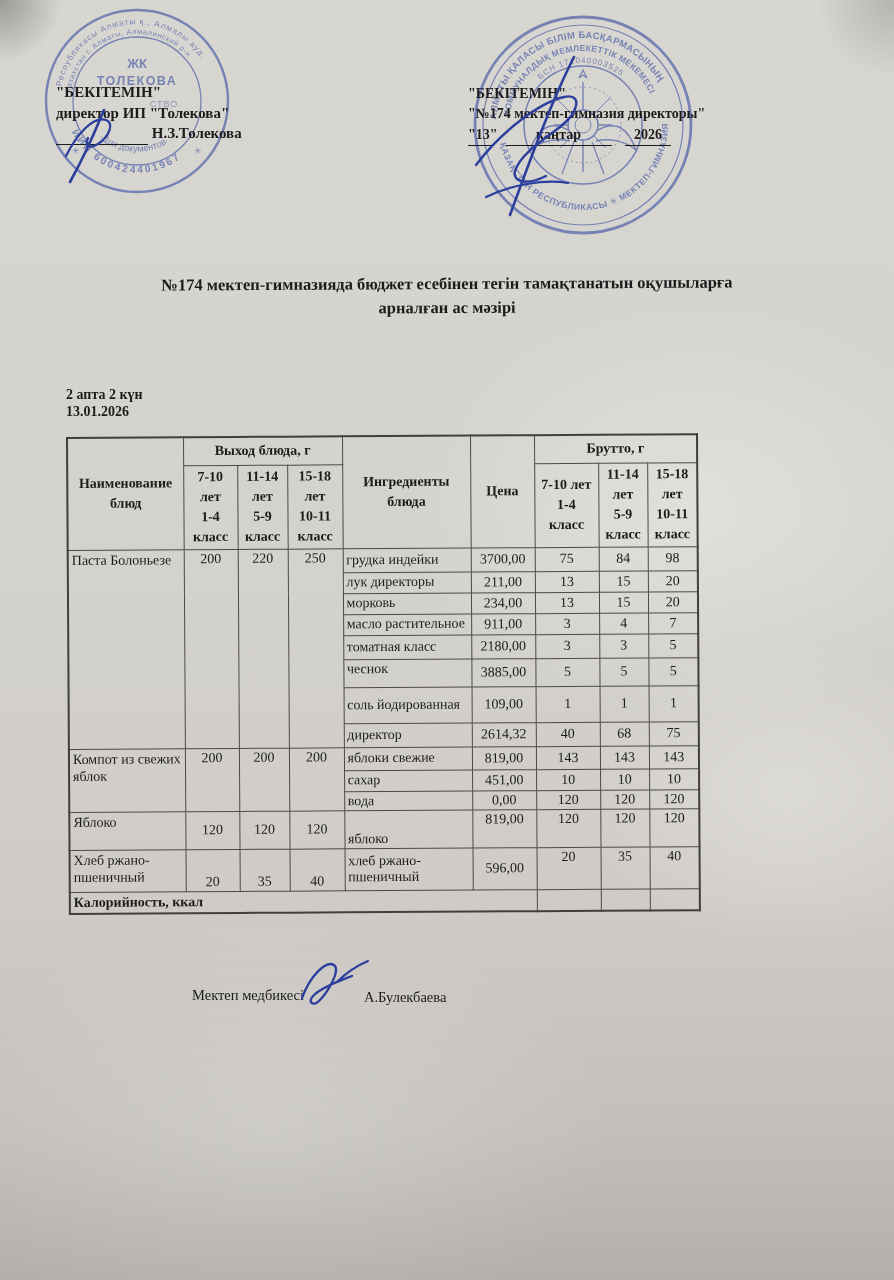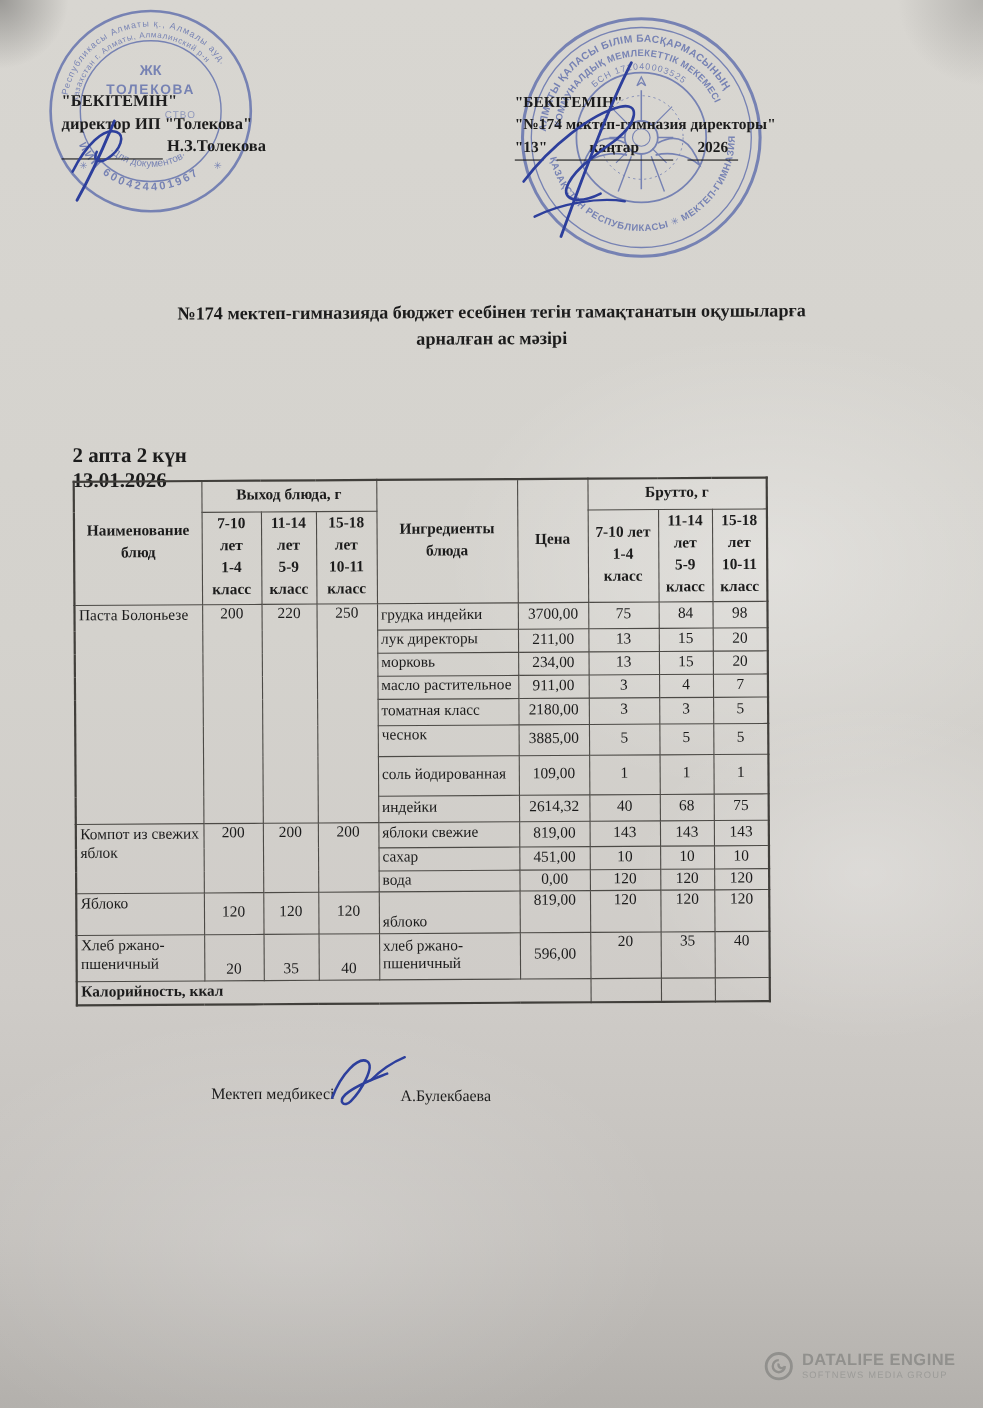--- a/index.html
+++ b/index.html
@@ -18,21 +18,21 @@
   .stamp{opacity:.62;}
   .stamp text{fill:#3c50a2;font-family:"Liberation Sans","DejaVu Sans",sans-serif;}
   .sig path{fill:none;stroke:#2d3f9c;stroke-linecap:round;stroke-linejoin:round;}
   .appr{font-weight:bold;line-height:1.38;}
   .appr-left{left:56px;top:82px;font-size:15px;}
   .appr-right{left:468px;top:84px;font-size:14px;line-height:1.45;}
   .ul{display:inline-block;border-bottom:1.6px solid #1a1a1a;} .sp92{width:92px;} .sp80{width:80px;}
   .dateline .ul{text-align:center;}
   .doc-title{left:0;top:272px;width:894px;text-align:center;font-weight:bold;
     font-size:16.5px;line-height:1.45;transform:rotate(-.3deg);}
-  .period{left:66px;top:403px;font-weight:bold;font-size:19px;line-height:1.22;}
+  .period{left:66px;top:386px;font-weight:bold;font-size:14px;line-height:1.22;}
   table.menu{position:absolute;left:66px;top:437px;border-collapse:collapse;
     table-layout:fixed;width:631px;font-size:14px;transform:rotate(-.35deg);
     transform-origin:left top;}
   table.menu td,table.menu th{border:1px solid #4c4a46;padding:1px 3px;overflow:hidden;}
   table.menu{border:2px solid #413f3b;}
   th.hd{font-weight:bold;text-align:center;vertical-align:middle;}
   .pre{white-space:pre-line;line-height:1.42;}
   td.c{text-align:center;vertical-align:middle;}
   td.dish{text-align:left;vertical-align:top;font-size:14px;line-height:1.25;}
   td.ing{text-align:left;vertical-align:middle;line-height:1.15;}
@@ -233,21 +233,21 @@
       <td class="c">5</td>
     </tr>
     <tr style="height:36px">
       <td class="ing">соль йодированная</td>
       <td class="c">109,00</td>
       <td class="c">1</td>
       <td class="c">1</td>
       <td class="c">1</td>
     </tr>
     <tr style="height:24px">
-      <td class="ing">индейки</td>
+      <td class="ing">директор</td>
       <td class="c">2614,32</td>
       <td class="c">40</td>
       <td class="c">68</td>
       <td class="c">75</td>
     </tr>
 
     <tr style="height:23px">
       <td class="dish" rowspan="3">Компот из свежих яблок</td>
       <td class="c vt" rowspan="3">200</td>
       <td class="c vt" rowspan="3">200</td>
@@ -306,24 +306,14 @@
   </tbody>
     </table>
 
   <div class="abs nurse-label">Мектеп медбикесі</div>
   <svg class="abs sig" style="left:292px;top:952px;" width="85" height="58" viewBox="0 0 85 58">
     <path d="M 10,46 C 18,24 34,8 42,13 C 49,18 36,40 27,49 C 21,55 15,50 22,43 C 32,34 50,28 60,24" stroke-width="2.3"></path>
     <path d="M 45,30 C 54,21 64,14 76,9" stroke-width="2.1"></path>
   </svg>
   <div class="abs nurse-name">А.Булекбаева</div>
 
-  <div class="abs wm">
-    <svg width="28" height="28" viewBox="0 0 28 28">
-      <circle cx="14" cy="14" r="11.5" fill="none" stroke="#8d8d8a" stroke-width="2.6"></circle>
-      <path d="M 14,8.5 A 5.5,5.5 0 1 0 19.5,14 A 3,3 0 1 1 14,11.5" fill="none" stroke="#8d8d8a" stroke-width="2.2"></path>
-    </svg>
-    <div>
-      <div class="wm-l1">DATALIFE ENGINE</div>
-      <div class="wm-l2">SOFTNEWS MEDIA GROUP</div>
-    </div>
-  </div>
 
 </div>
 
 </body></html>

